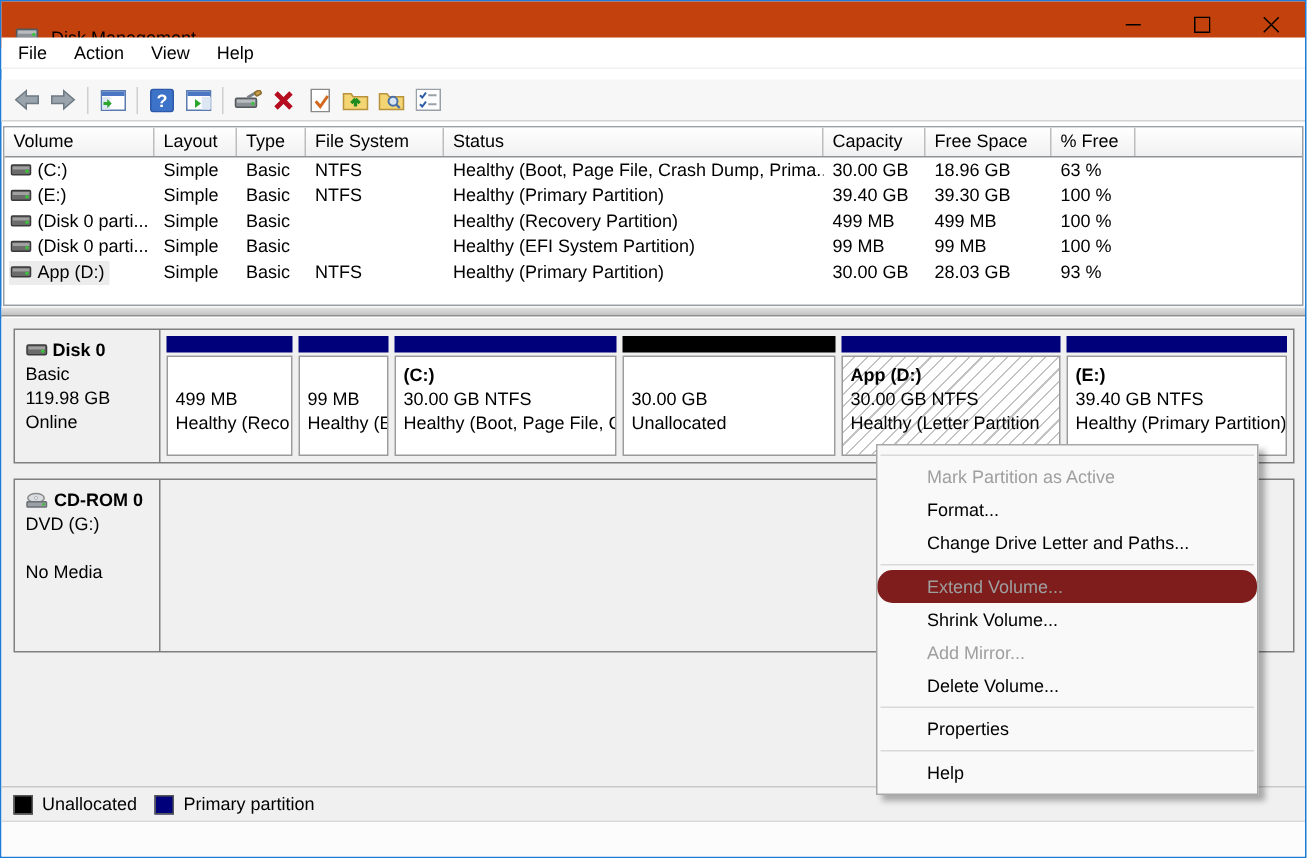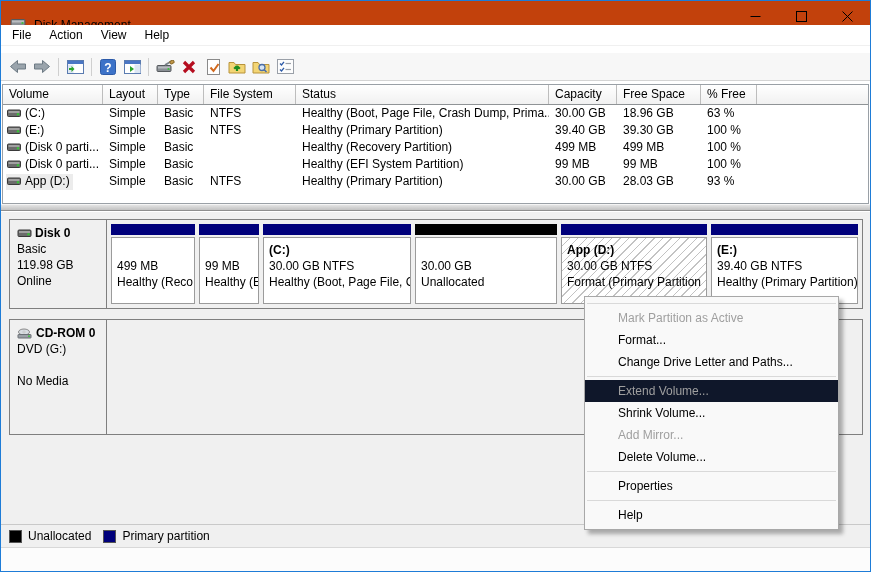--- a/index.html
+++ b/index.html
@@ -59,21 +59,21 @@
   
   .legend { position:absolute; top:523px; left:0; right:0; height:23px; background:#f0f0f0; border-top:1px solid #c9c9c9; display:flex; align-items:center; padding-left:8px; gap:6px; }
   .swatch { width:13px; height:13px; display:inline-block; border:1px solid #555; flex:none; }
   .legend .llabel { margin-right:6px; }
   .statusbar { position:absolute; top:546px; left:0; right:0; bottom:0; background:#fcfcfc; border-top:1px solid #d8d8d8; }
 
   
   .ctx-menu { position:absolute; left:583px; top:295px; width:255px; background:#f9f9f9; border:1px solid #a8a8a8; box-shadow:4px 4px 4px rgba(0,0,0,0.30); padding:3px 0; z-index:50; }
   .cm-item { height:22px; line-height:22px; padding-left:33px; white-space:nowrap; }
   .cm-item.disabled { color:#9f9f9f; }
-  .cm-item.hovered { background:#0f172a; }
+  .cm-item.hovered { background:#7f1d1d;border-radius:10px; }
   .cm-sep { height:1px; background:#d9d9d9; margin:3px 2px; }
 </style>
 </head>
 <body>
 
 <div class="win">
 
   <div class="titlebar">
     <span class="app-icon">
       <svg width="17" height="16" viewBox="0 0 17 16">
@@ -358,21 +358,21 @@
             <div class="pname"></div>
             <div>30.00 GB</div>
             <div>Unallocated</div>
           </div>
         </div>
         <div class="part" style="width:146px;">
           <div class="stripe" style="background: rgb(0, 0, 123);"></div>
           <div class="pbody hatched">
             <div class="pname">App  (D:)</div>
             <div>30.00 GB NTFS</div>
-            <div>Format (Primary Partition</div>
+            <div>Healthy (Letter Partition</div>
           </div>
         </div>
         <div class="part" style="flex:1;">
           <div class="stripe" style="background: rgb(0, 0, 123);"></div>
           <div class="pbody">
             <div class="pname">(E:)</div>
             <div>39.40 GB NTFS</div>
             <div>Healthy (Primary Partition)</div>
           </div>
         </div>

